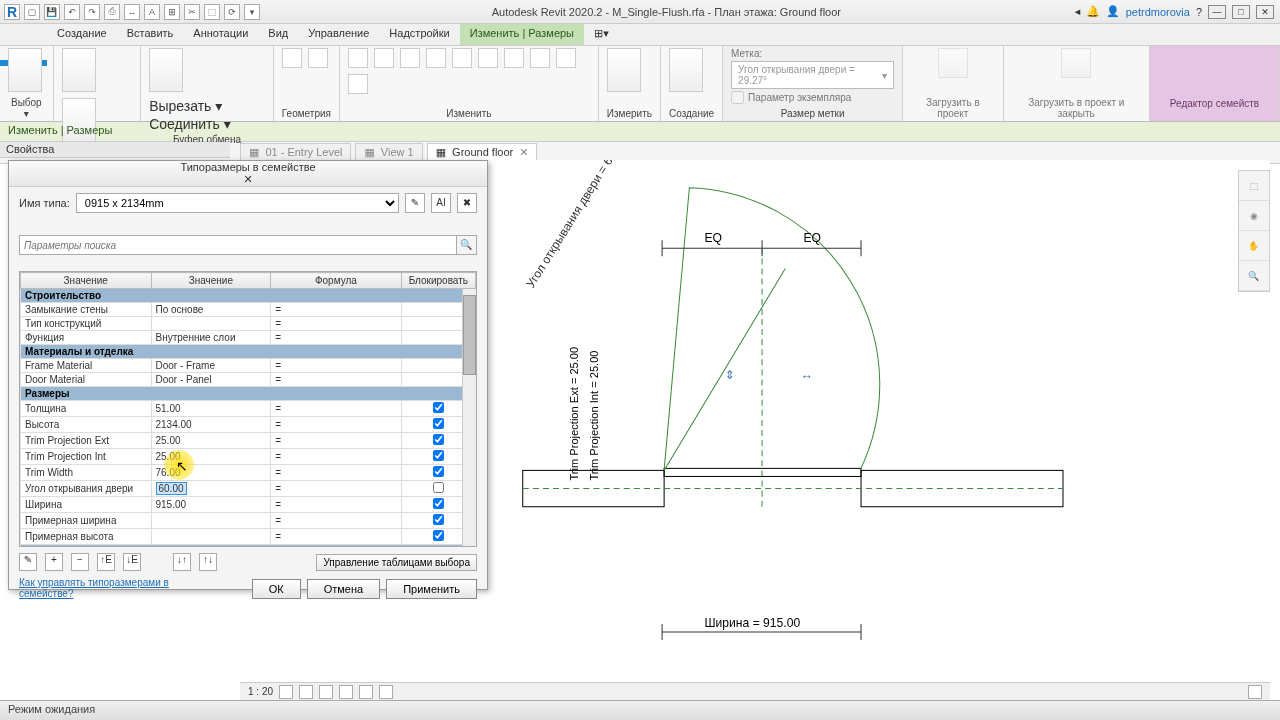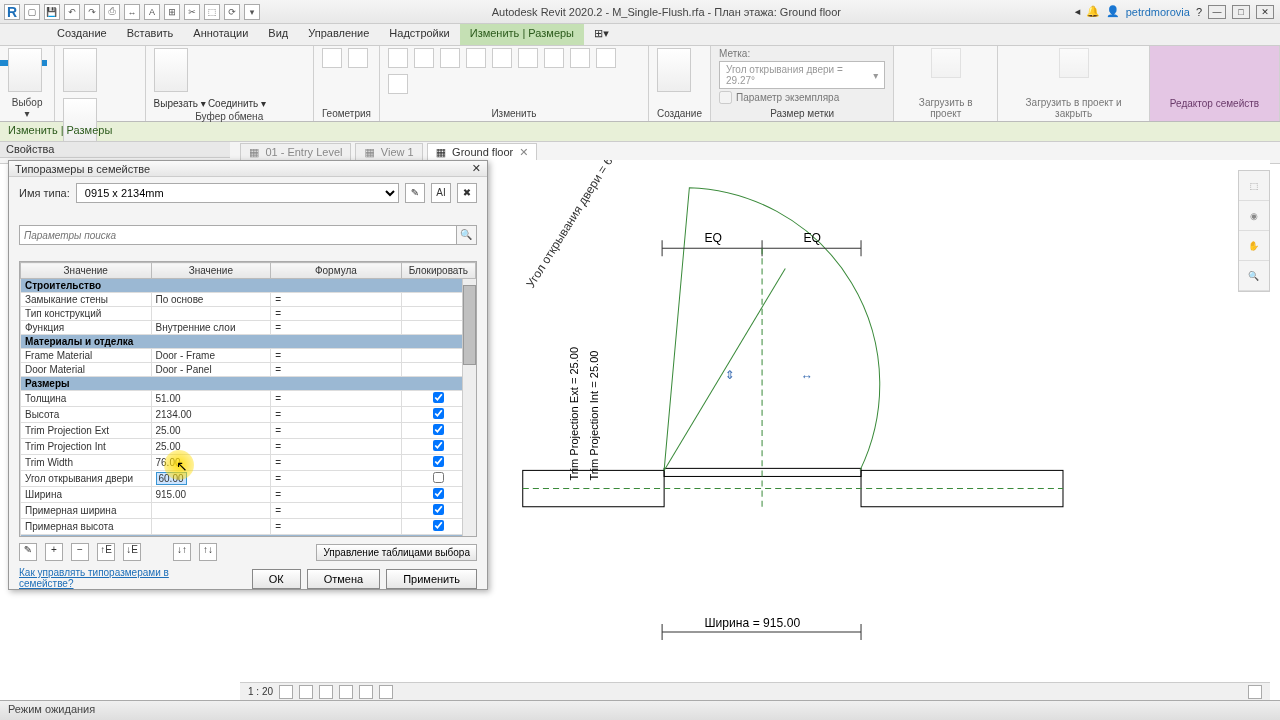--- a/index.html
+++ b/index.html
@@ -47,21 +47,21 @@
 
 .canvas { position:absolute; left:240px; right:10px; top:160px; bottom:20px; background:#fff; }
 .canvas svg { width:100%; height:100%; }
 
 .statusstrip { position:absolute; bottom:20px; left:240px; right:10px; height:18px; background:#f0f0f0; border-top:1px solid #ccc; display:flex; align-items:center; gap:6px; padding:0 8px; font-size:10px;}
 .statusstrip .scale { }
 .statusstrip .ico { width:14px; height:14px; border:1px solid #aaa; background:#fff;}
 
 
 .dialog { position:absolute; left:8px; top:160px; width:480px; height:430px; background:#f4f4f4; border:1px solid #999; box-shadow:2px 2px 6px rgba(0,0,0,.3); }
-.dialog .dtitle { height:16px; background:linear-gradient(#fafafa,#e6e6e6); display:flex; align-items:center; justify-content:space-between; padding:0 6px; border-bottom:1px solid #ccc; font-size:11px; }
+.dialog .dtitle { height:26px; background:linear-gradient(#fafafa,#e6e6e6); display:flex; align-items:center; justify-content:space-between; padding:0 6px; border-bottom:1px solid #ccc; font-size:11px;flex-direction:column; }
 .dialog .drow { display:flex; align-items:center; gap:6px; padding:6px 10px; }
 .dialog select { flex:1; font-size:11px; height:20px; border:1px solid #aaa; background:#fff; padding:0 4px;}
 .dialog .tinybtn { width:20px; height:20px; border:1px solid #aaa; background:#fff; font-size:10px; text-align:center; line-height:18px;}
 .dialog .search { margin:16px 10px; border:1px solid #aaa; height:20px; display:flex; }
 .dialog .search input { flex:1; border:none; font-size:10px; padding:0 4px; font-style:italic; color:#888;}
 .dialog .search .mag { width:20px; border-left:1px solid #aaa; text-align:center; font-size:10px; line-height:18px; color:#666;}
 
 .dialog .grid { margin:6px 10px 0 10px; border:1px solid #aaa; height:276px; overflow:hidden; position:relative; background:#fff;}
 .dialog .grid table { width:100%; border-collapse:collapse; font-size:10px; }
 .dialog .grid th { background:linear-gradient(#f8f8f8,#e6e6e6); border:1px solid #bbb; padding:2px 4px; font-weight:normal; }
@@ -147,21 +147,21 @@
   <div class="panel">
     <div class="icons">
         <div class="bigbtn"></div>
         <div class="bigbtn"></div>
       </div>
     <div class="lbl">Свойства</div>
   </div>
   <div class="panel">
     <div class="icons">
       <div class="bigbtn"></div>
-      <div style="display:flex;flex-direction:row;gap:2px;font-size:10px;">
+      <div style="display:flex;flex-direction:column;gap:2px;font-size:14px;">
         <span>Вырезать ▾</span>
         <span>Соединить ▾</span>
       </div>
     </div>
     <div class="lbl">Буфер обмена</div>
   </div>
   <div class="panel">
     <div class="icons">
         <div class="smallbtn"></div>
         <div class="smallbtn"></div>
@@ -175,20 +175,26 @@
         <div class="smallbtn"></div>
         <div class="smallbtn"></div>
         <div class="smallbtn"></div>
         <div class="smallbtn"></div>
         <div class="smallbtn"></div>
         <div class="smallbtn"></div>
         <div class="smallbtn"></div>
         <div class="smallbtn"></div>
     </div>
     <div class="lbl">Изменить</div>
+  </div>
+  <div class="panel">
+    <div class="icons">
+        <div class="bigbtn"></div>
+      </div>
+    <div class="lbl">Измерить</div>
   </div>
   <div class="panel">
     <div class="icons">
         <div class="bigbtn"></div>
       </div>
     <div class="lbl">Создание</div>
   </div>
   <div class="panel marker">
     <div class="title">Метка:</div>
     <div class="box">

